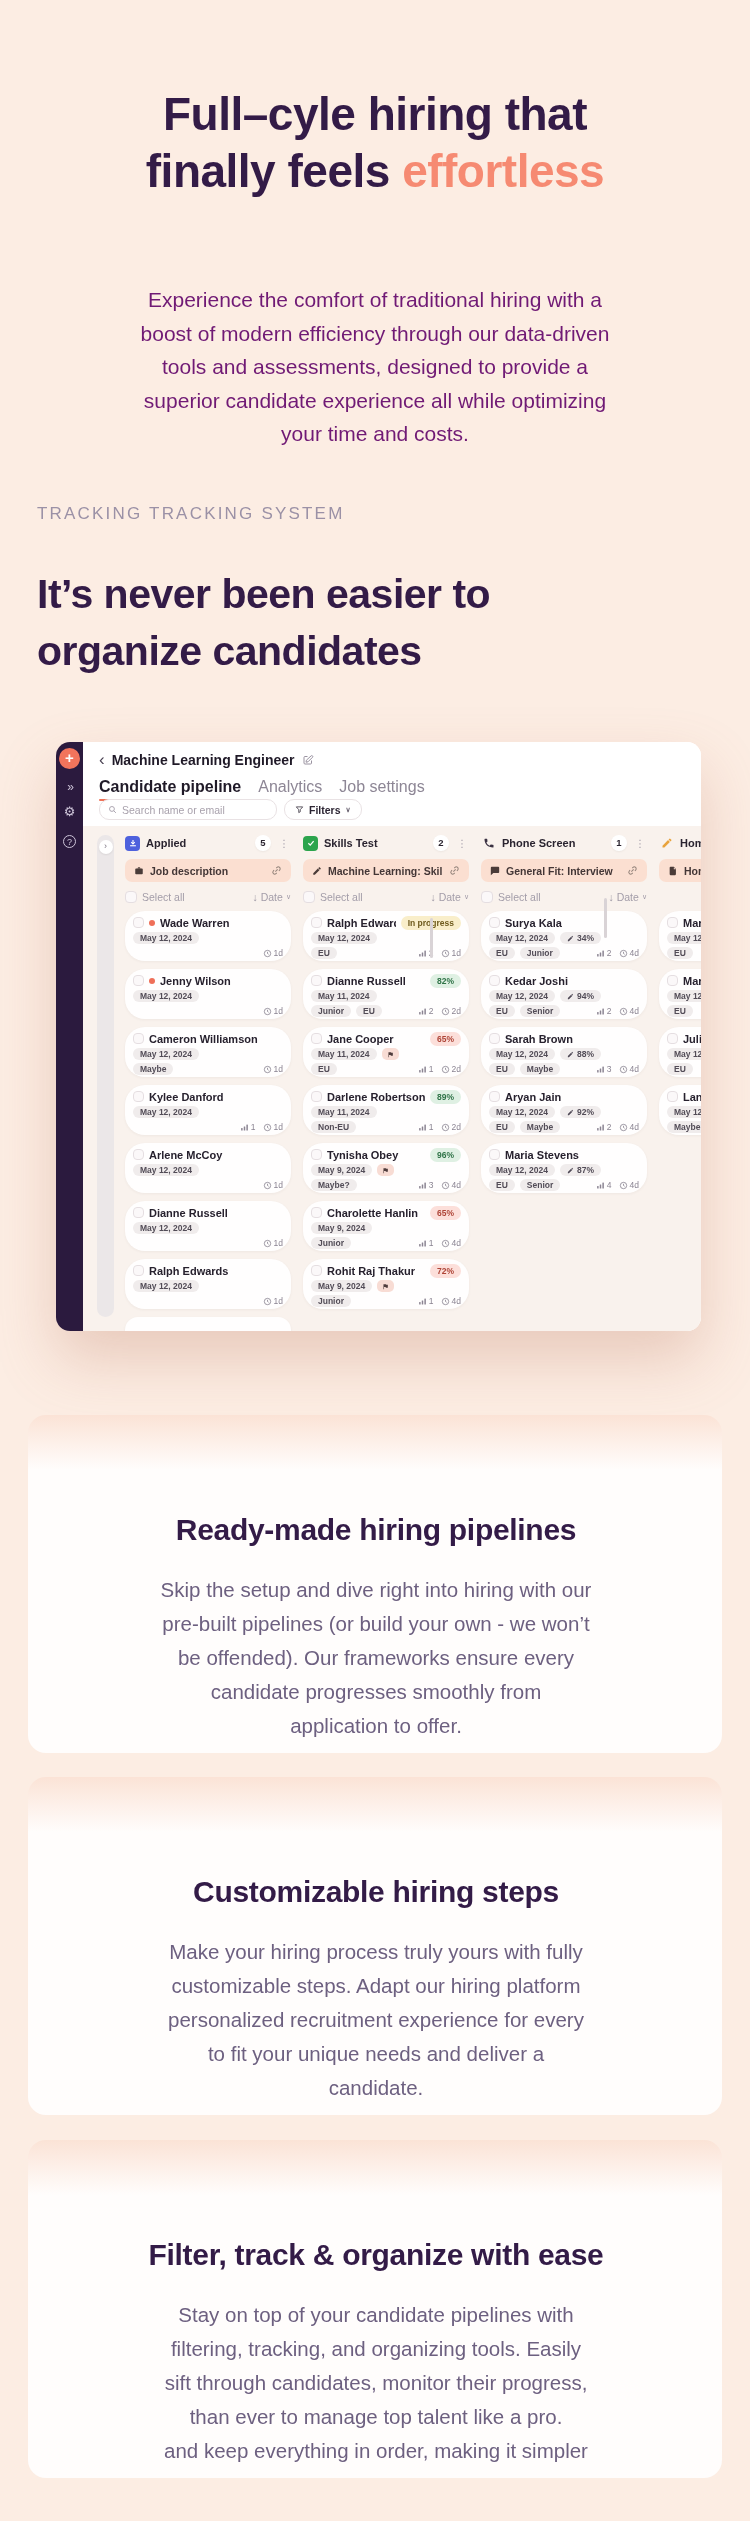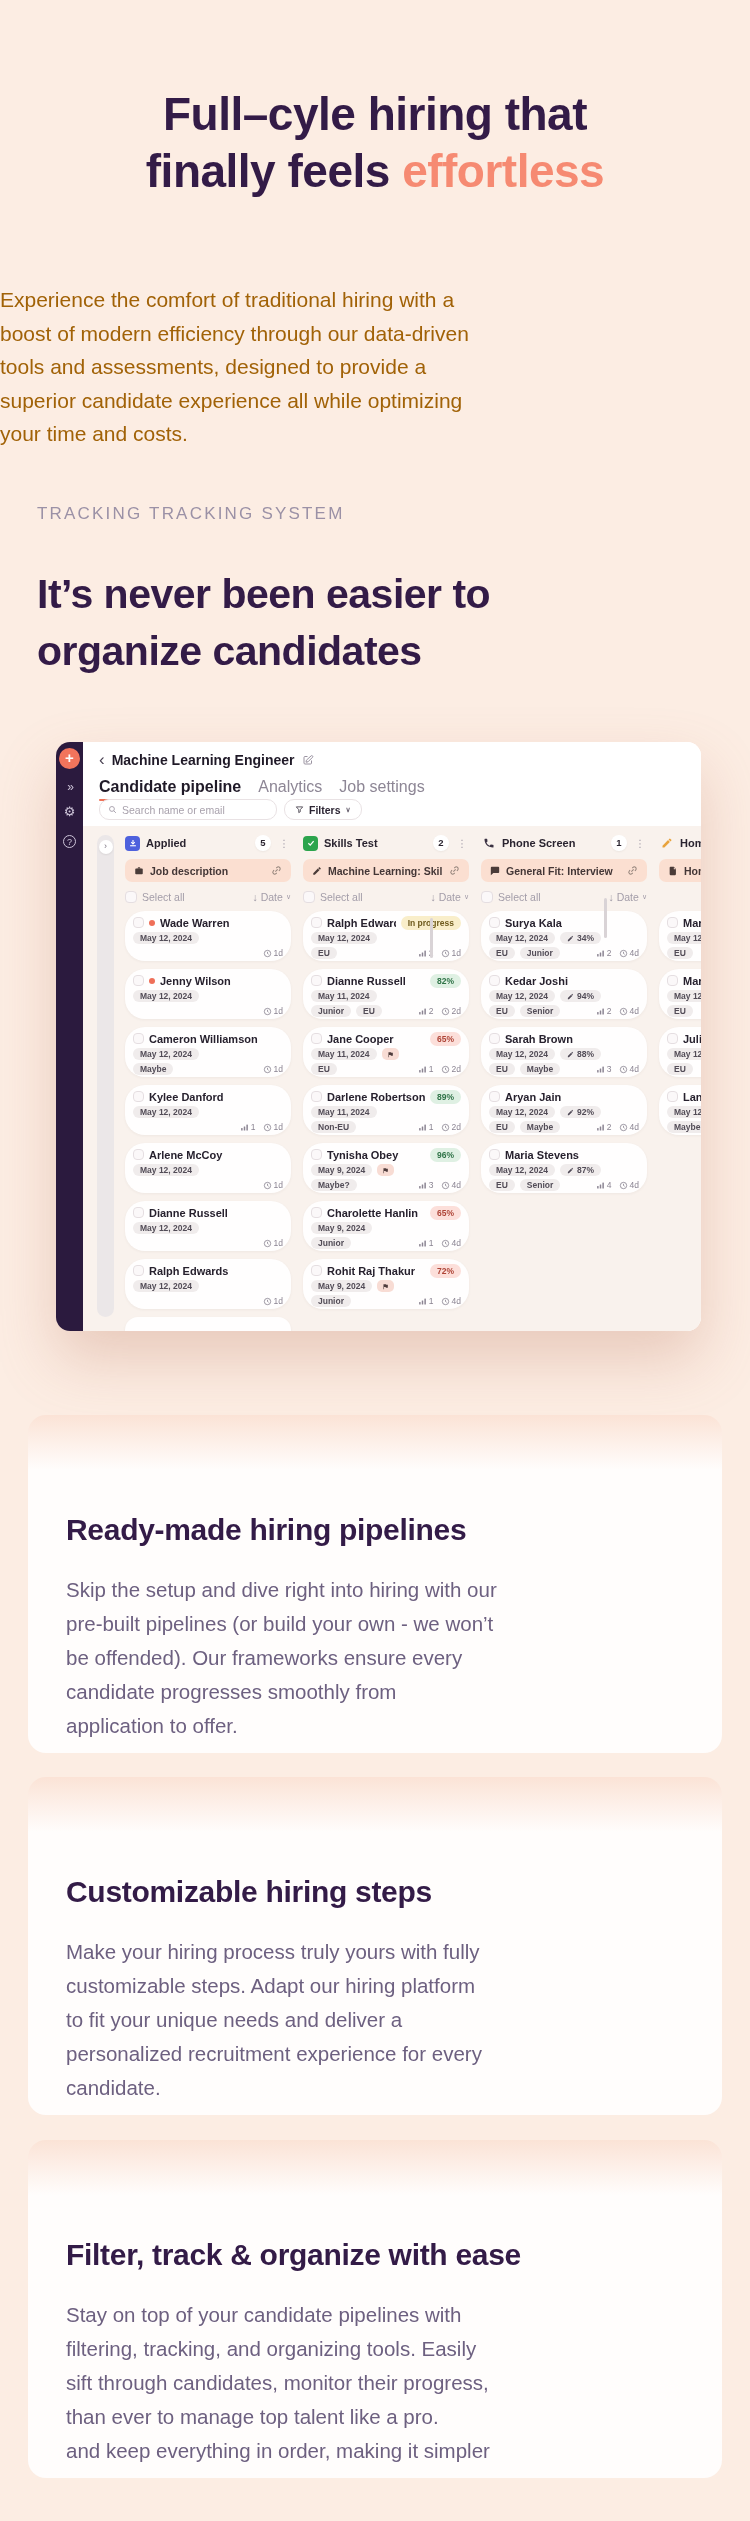--- a/index.html
+++ b/index.html
@@ -6,22 +6,22 @@
   html,body { width:750px; }
   body {
     position:relative; width:750px; height:2521px;
     background:#fcede3; overflow:hidden;
     font-family:"Liberation Sans", sans-serif; color:#331b47;
   }
   
   .hero-title { position:absolute; top:86px; left:0; right:0; text-align:center;
     font-size:46px; line-height:57px; font-weight:800; letter-spacing:-0.5px; color:#331b47; }
   .hero-title .hl { color:#f68a72; }
-  .hero-sub { position:absolute; top:283px; left:0; right:0; text-align:left;
-    font-size:21px; line-height:33.5px; color:#a16207; font-weight:500; }
+  .hero-sub { position:absolute; top:283px; left:0; right:0; text-align:center;
+    font-size:21px; line-height:33.5px; color:#701a75; font-weight:500; }
   .eyebrow { position:absolute; top:504px; left:37px; font-size:17px; letter-spacing:2.2px;
     color:#9b91a6; font-weight:400; }
   .h2 { position:absolute; top:566px; left:37px; font-size:41px; line-height:57px;
     font-weight:800; letter-spacing:-0.5px; color:#331b47; }
 
   
   .app { position:absolute; left:56px; top:742px; width:645px; height:589px;
     border-radius:14px; box-shadow:0 28px 60px rgba(190,120,95,.30); display:flex; }
   .side { width:27px; background:#2b1a3e; border-radius:14px 0 0 14px; position:relative; flex:none; }
   .plus-btn { position:absolute; left:3px; top:6px; width:21px; height:21px; border-radius:50%;
@@ -109,21 +109,21 @@
   .cr3 .spacer { flex:1; }
   .meta { display:flex; align-items:center; gap:7px; color:#8b8492; font-size:8.5px; }
   .meta .m { display:flex; align-items:center; gap:2px; white-space:nowrap; }
   .meta svg { width:9px; height:9px; }
   .scrollbar { position:absolute; width:3px; height:40px; border-radius:2px; background:#d9d3d6; }
   .sb2 { left:347px; top:92px; } .sb3 { left:521px; top:72px; }
 
   
   .feature { position:absolute; left:28px; width:694px; height:338px; border-radius:18px;
     background:linear-gradient(180deg,#fbe3d6 0px,#fffdfc 55px,#fffdfc 100%);
-    padding:98px 50px 0 38px; }
+    padding:98px 50px 0 52px;text-align:center; }
   .f1 { top:1415px; } .f2 { top:1777px; } .f3 { top:2140px; }
   .feature h3 { font-size:30px; font-weight:800; color:#331b47; letter-spacing:-0.3px; margin-bottom:26px; }
   .fbody { font-size:20.5px; line-height:34px; color:#6d6080; }
   .fbody div { white-space:nowrap; }
 </style>
 </head>
 <body>
 
 <h1 class="hero-title">
   <div>Full–cyle hiring that</div>
@@ -1072,22 +1072,22 @@
       <div>be offended). Our frameworks ensure every</div>
       <div>candidate progresses smoothly from</div>
       <div>application to offer.</div>
     </div>
 </div>
 <div class="feature f2">
   <h3>Customizable hiring steps</h3>
   <div class="fbody">
       <div>Make your hiring process truly yours with fully</div>
       <div>customizable steps. Adapt our hiring platform</div>
+      <div>personalized recruitment experience for every</div>
       <div>to fit your unique needs and deliver a</div>
-      <div>personalized recruitment experience for every</div>
       <div>candidate.</div>
     </div>
 </div>
 <div class="feature f3">
   <h3>Filter, track &amp; organize with ease</h3>
   <div class="fbody">
       <div>Stay on top of your candidate pipelines with</div>
       <div>filtering, tracking, and organizing tools. Easily</div>
       <div>sift through candidates, monitor their progress,</div>
       <div>than ever to manage top talent like a pro.</div>

